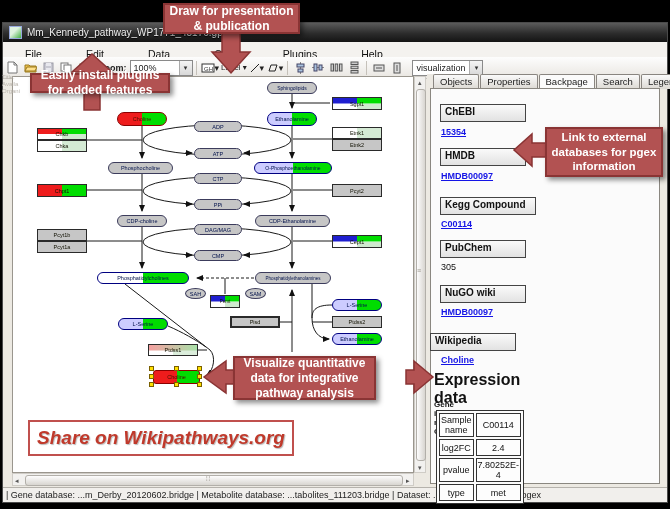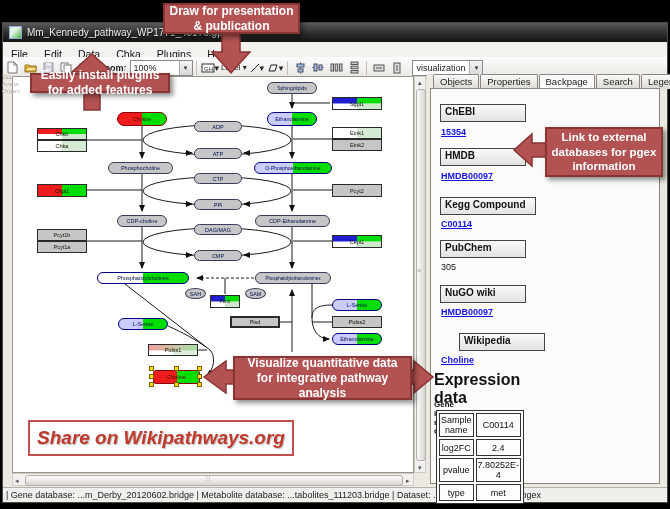--- a/index.html
+++ b/index.html
@@ -8,21 +8,21 @@
   
   .window{position:absolute;left:2px;top:22px;width:666px;height:481px;background:#ece9e2;
           border:1px solid #4a4a4a;box-sizing:border-box;}
   .titlebar{position:absolute;left:0;top:0;width:100%;height:19px;
             background:linear-gradient(#5a5a5a,#2c2c2c 55%,#141414);display:flex;align-items:center;}
   .titlebar .appicon{width:11px;height:11px;margin:0 5px 0 6px;border:1px solid #9ad;
             background:linear-gradient(135deg,#dff3df 40%,#45b045);}
   .titlebar .ttl{color:#f0f0f0;font-size:10px;text-shadow:0 1px 1px #000;white-space:nowrap;}
   .menubar{position:absolute;left:0;top:19px;width:100%;height:15px;background:#f4f2ef;
            border-bottom:1px solid #d5d2cc;display:flex;align-items:center;font-size:10.5px;color:#111;}
-  .menubar span{padding:1px 8px;margin-top:9px;}
+  .menubar span{padding:1px 22px;margin-top:9px;}
   .toolbar{position:absolute;left:0;top:34px;width:100%;height:21px;
            background:linear-gradient(#fdfdfd,#e9e6e1);border-bottom:1px solid #c9c5be;
            display:flex;align-items:center;font-size:9px;color:#222;}
   .tbtn{display:inline-flex;align-items:center;justify-content:center;height:16px;min-width:16px;margin:0 1px;}
   .tsep{width:1px;height:14px;background:#c5c1ba;margin:0 3px;}
   .combo{display:inline-flex;align-items:center;background:#fff;border:1px solid #8a8a8a;height:14px;
          font-size:9px;padding-left:3px;}
   .combo .arrowbox{margin-left:auto;width:12px;height:100%;background:linear-gradient(#f4f4f4,#d8d8d8);
          border-left:1px solid #aaa;display:flex;align-items:center;justify-content:center;font-size:7px;color:#333;}
   .zoomlabel{font-weight:bold;font-size:9px;margin:0 3px 0 6px;}
@@ -349,21 +349,21 @@
     <div class="secbox" style="left:440px;top:104px">ChEBI</div>
     <a class="linkval" style="left:441px;top:127px">15354</a>
     <div class="secbox" style="left:440px;top:148px">HMDB</div>
     <a class="linkval" style="left:441px;top:171px">HMDB00097</a>
     <div class="secbox" style="left:440px;top:197px;width:90px">Kegg Compound</div>
     <a class="linkval" style="left:441px;top:219px">C00114</a>
     <div class="secbox" style="left:440px;top:240px">PubChem</div>
     <span class="plainval" style="left:441px;top:262px">305</span>
     <div class="secbox" style="left:440px;top:285px">NuGO wiki</div>
     <a class="linkval" style="left:441px;top:307px">HMDB00097</a>
-    <div class="secbox" style="left:459px;top:333px">Wikipedia</div>
+    <div class="secbox" style="left:430px;top:333px">Wikipedia</div>
     <a class="linkval" style="left:441px;top:355px">Choline</a>
     <div class="exprhead" style="left:434px;top:371px">Expression data</div>
     <div class="mappline" style="left:434px;top:400px">Gene id on mapp: C00114</div>
     <table class="exptable" style="left:436px;top:410px">
       <tbody>
           <tr>
             <td>Sample name</td>
             <td>C00114</td>
           </tr>
       <tr>
@@ -387,16 +387,16 @@
       <polygon points="222,30 240,30 240,52 250,52 231,73 212,52 222,52"></polygon>
       <polygon points="84,110 84,72 72,72 92,54 112,72 100,72 100,110"></polygon>
       <polygon points="560,143 532,143 532,134 514,150 532,166 532,157 560,157"></polygon>
       <polygon points="240,370 226,370 226,361 204,377 226,393 226,384 240,384"></polygon>
       <polygon points="406,370 414,370 414,361 433,377 414,393 414,384 406,384"></polygon>
     </g>
   </svg>
   <div class="co" style="left:163px;top:3px;width:137px;height:31px">Draw for presentation &amp; publication</div>
   <div class="co" style="left:30px;top:73px;width:140px;height:20px">Easily install plugins for added features</div>
   <div class="co" style="left:545px;top:127px;width:118px;height:50px;font-size:11.5px">Link to external databases for  pgex information</div>
-  <div class="co" style="left:233px;top:356px;width:179px;height:44px">Visualize quantitative data  for integrative pathway analysis</div>
+  <div class="co" style="left:233px;top:356px;width:143px;height:44px">Visualize quantitative data  for integrative pathway analysis</div>
   <div class="sharebox">Share on Wikipathways.org</div>
 
 </div>
 
 </body></html>

